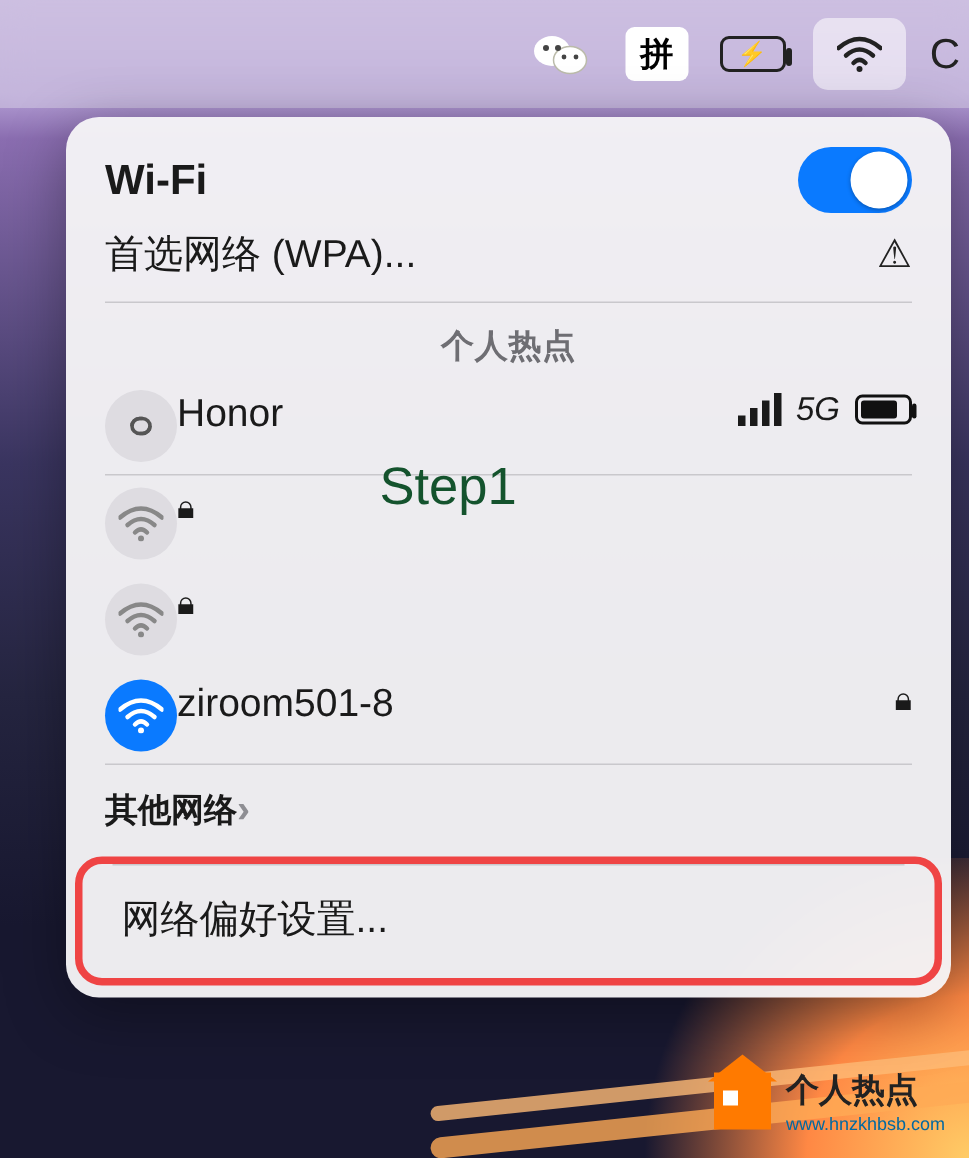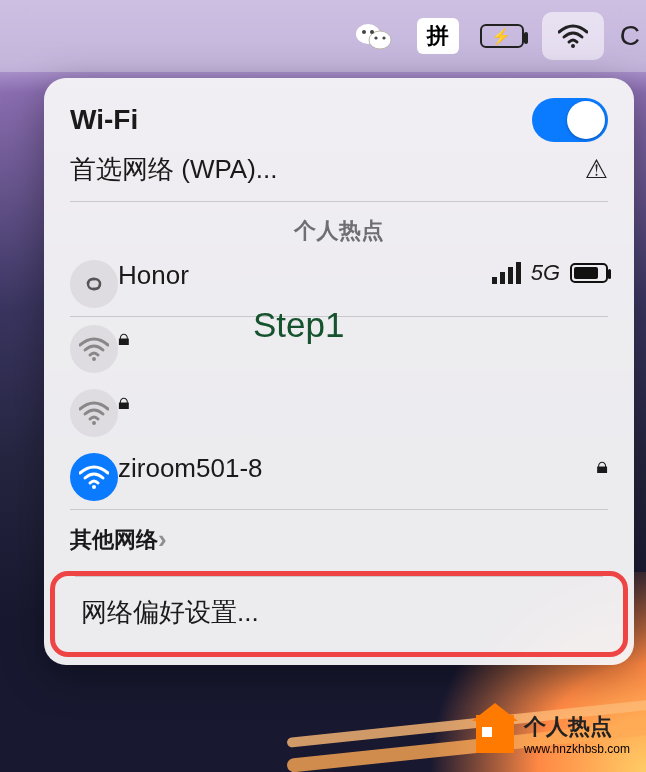--- a/index.html
+++ b/index.html
@@ -65,21 +65,21 @@
   .highlight-box { border:5px solid #ef4444; border-radius:18px; margin: 2px 6px 8px 6px; }
 
   .annot { position:absolute; color:#14532d; font-size:35px; font-weight:500; left:253px; top:305px; }
 
   .watermark { position:absolute; right:16px; bottom:16px; display:flex; align-items:center; gap:10px; }
   .wm-logo { width:38px; height:38px; background:#ff7a00; position:relative; }
   .wm-logo::before{ content:""; position:absolute; left:6px; top:12px; width:10px; height:10px; background:#fff; }
   .wm-roof { position:absolute; left:-4px; top:-12px; width:0; height:0; border-left:23px solid transparent; border-right:23px solid transparent; border-bottom:18px solid #ff7a00; }
   .wm-text { display:flex; flex-direction:column; color:#222; }
   .wm-cn { font-size:22px; font-weight:700; }
-  .wm-en { font-size:12px; color:#000000; }
+  .wm-en { font-size:12px; color:#0369a1; }
 
   svg.wifi-glyph { width:30px; height:24px; }
   svg.link-glyph { width:28px; height:20px; }
 </style>
 </head>
 <body>
 
 <div class="sunset-glow"></div>
 <div class="stripe"></div>
 <div class="stripe s2"></div>

